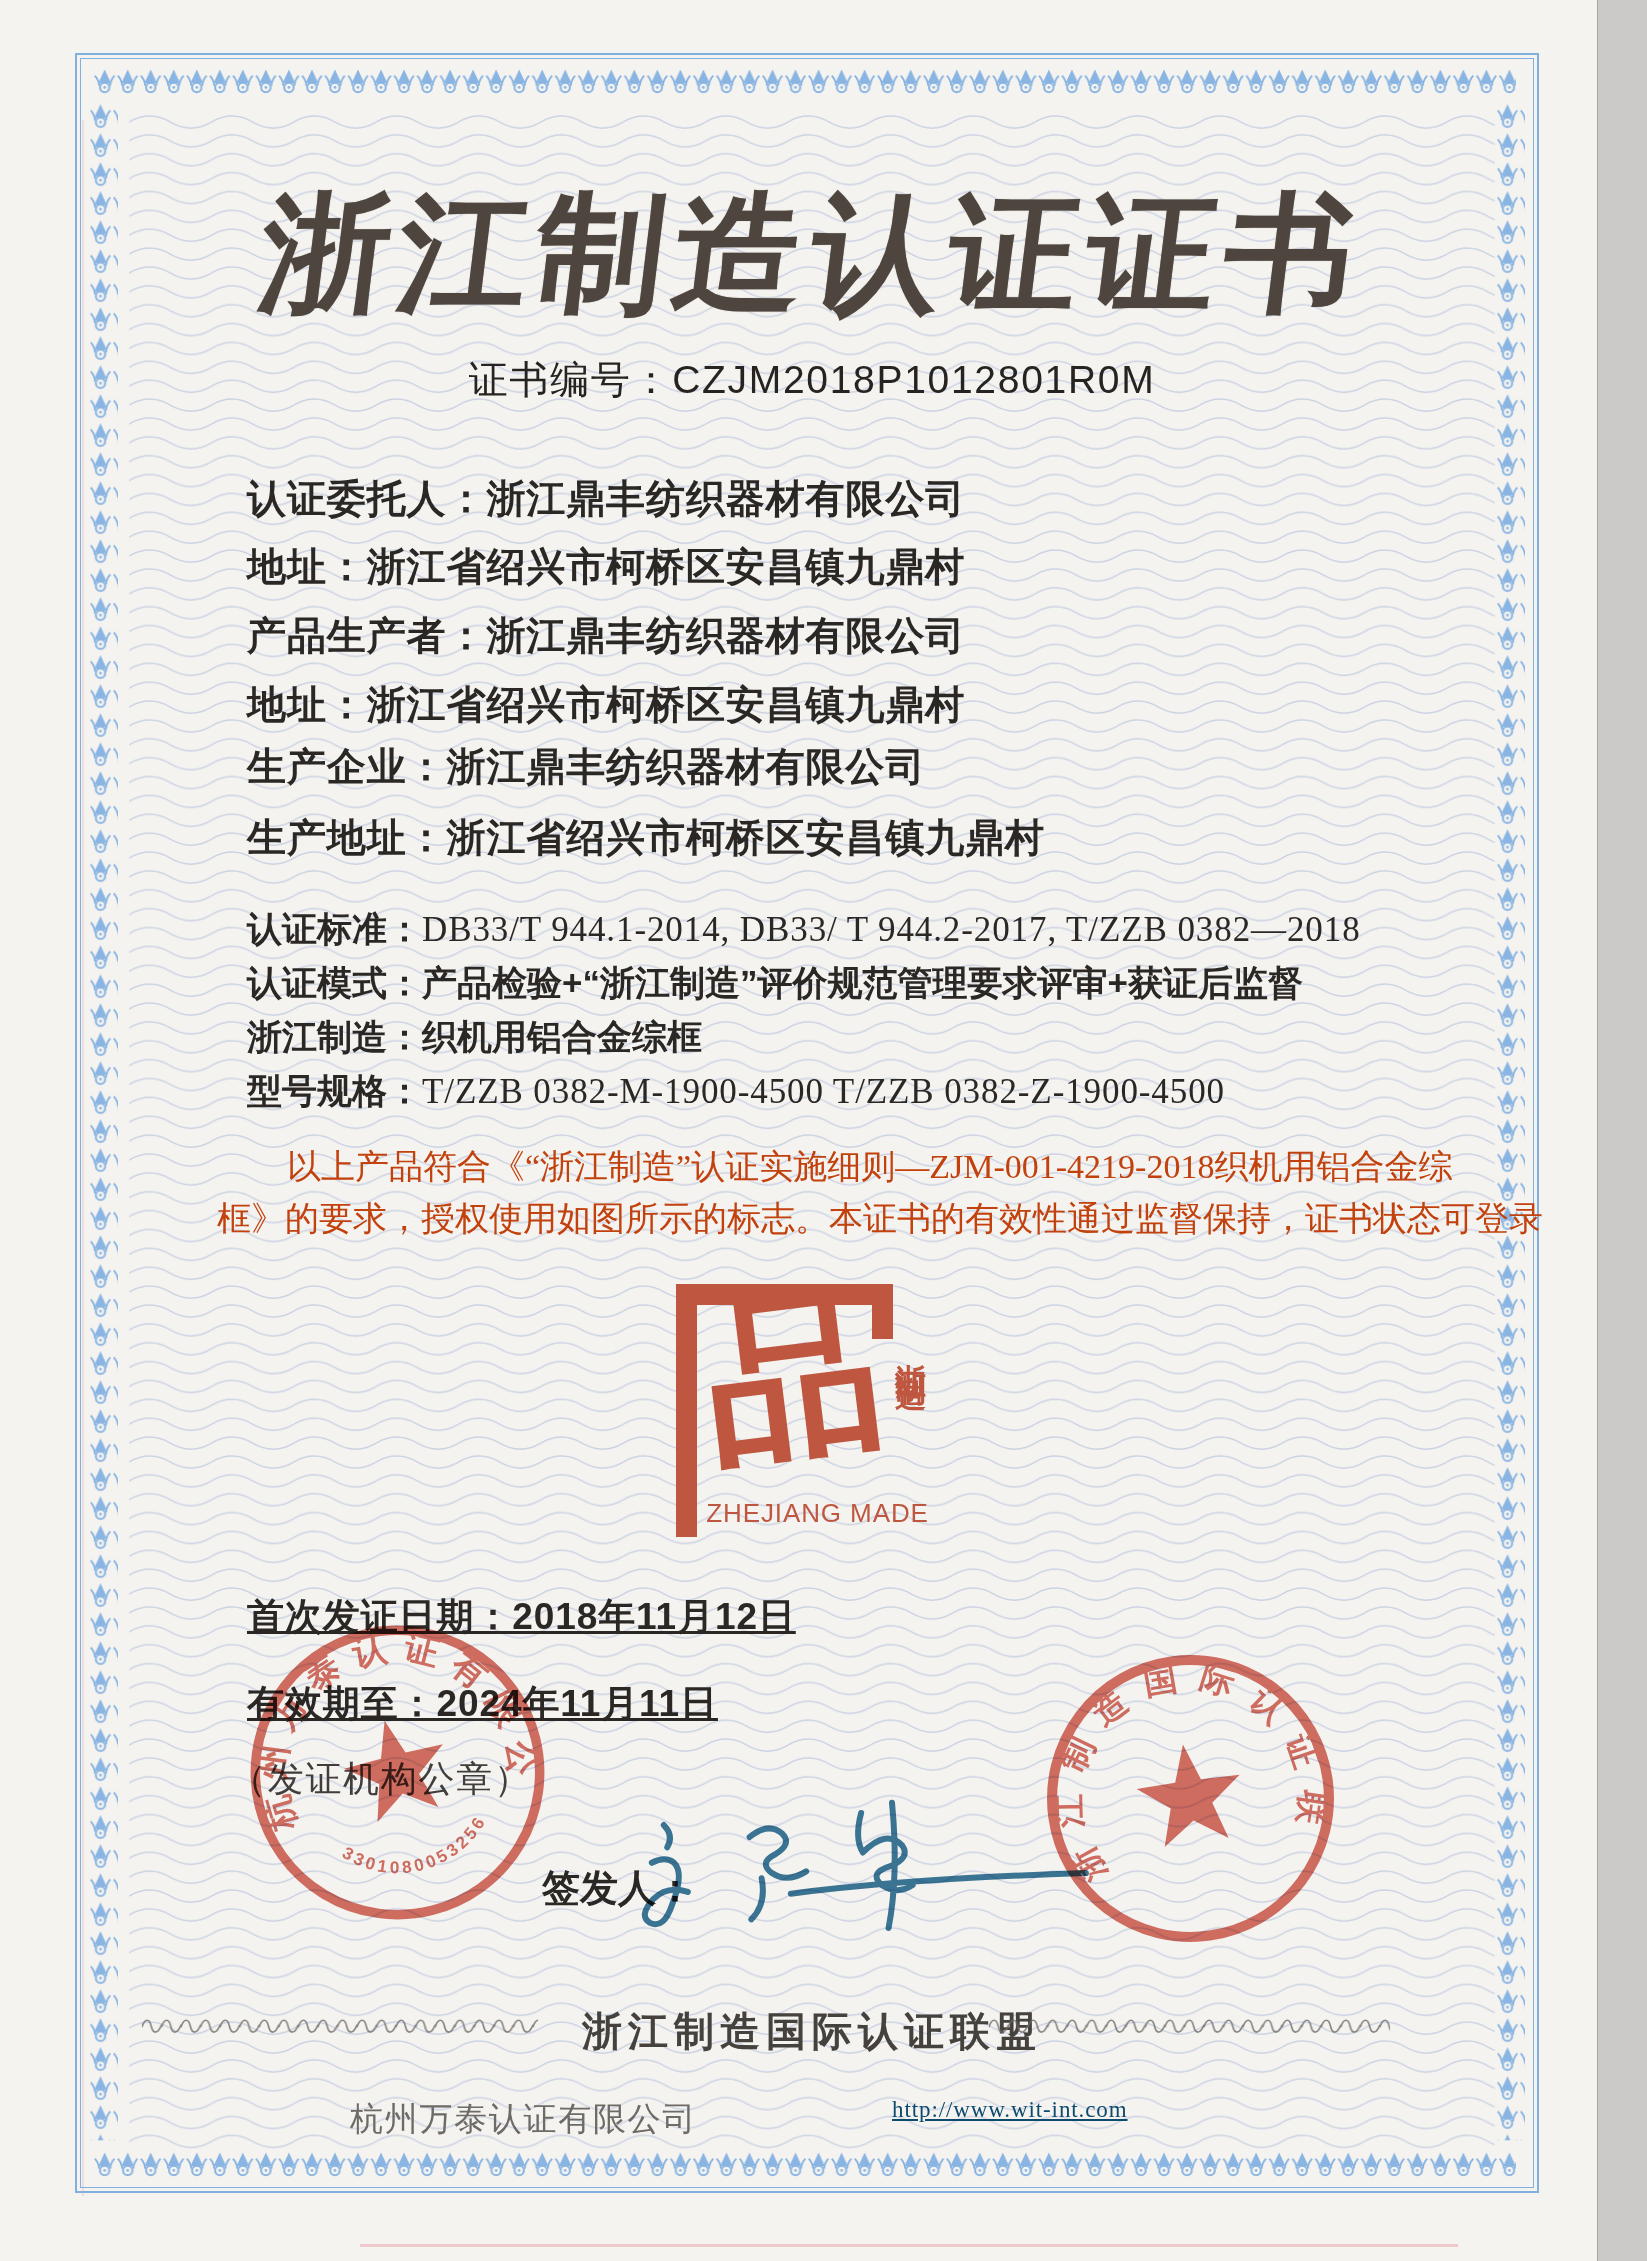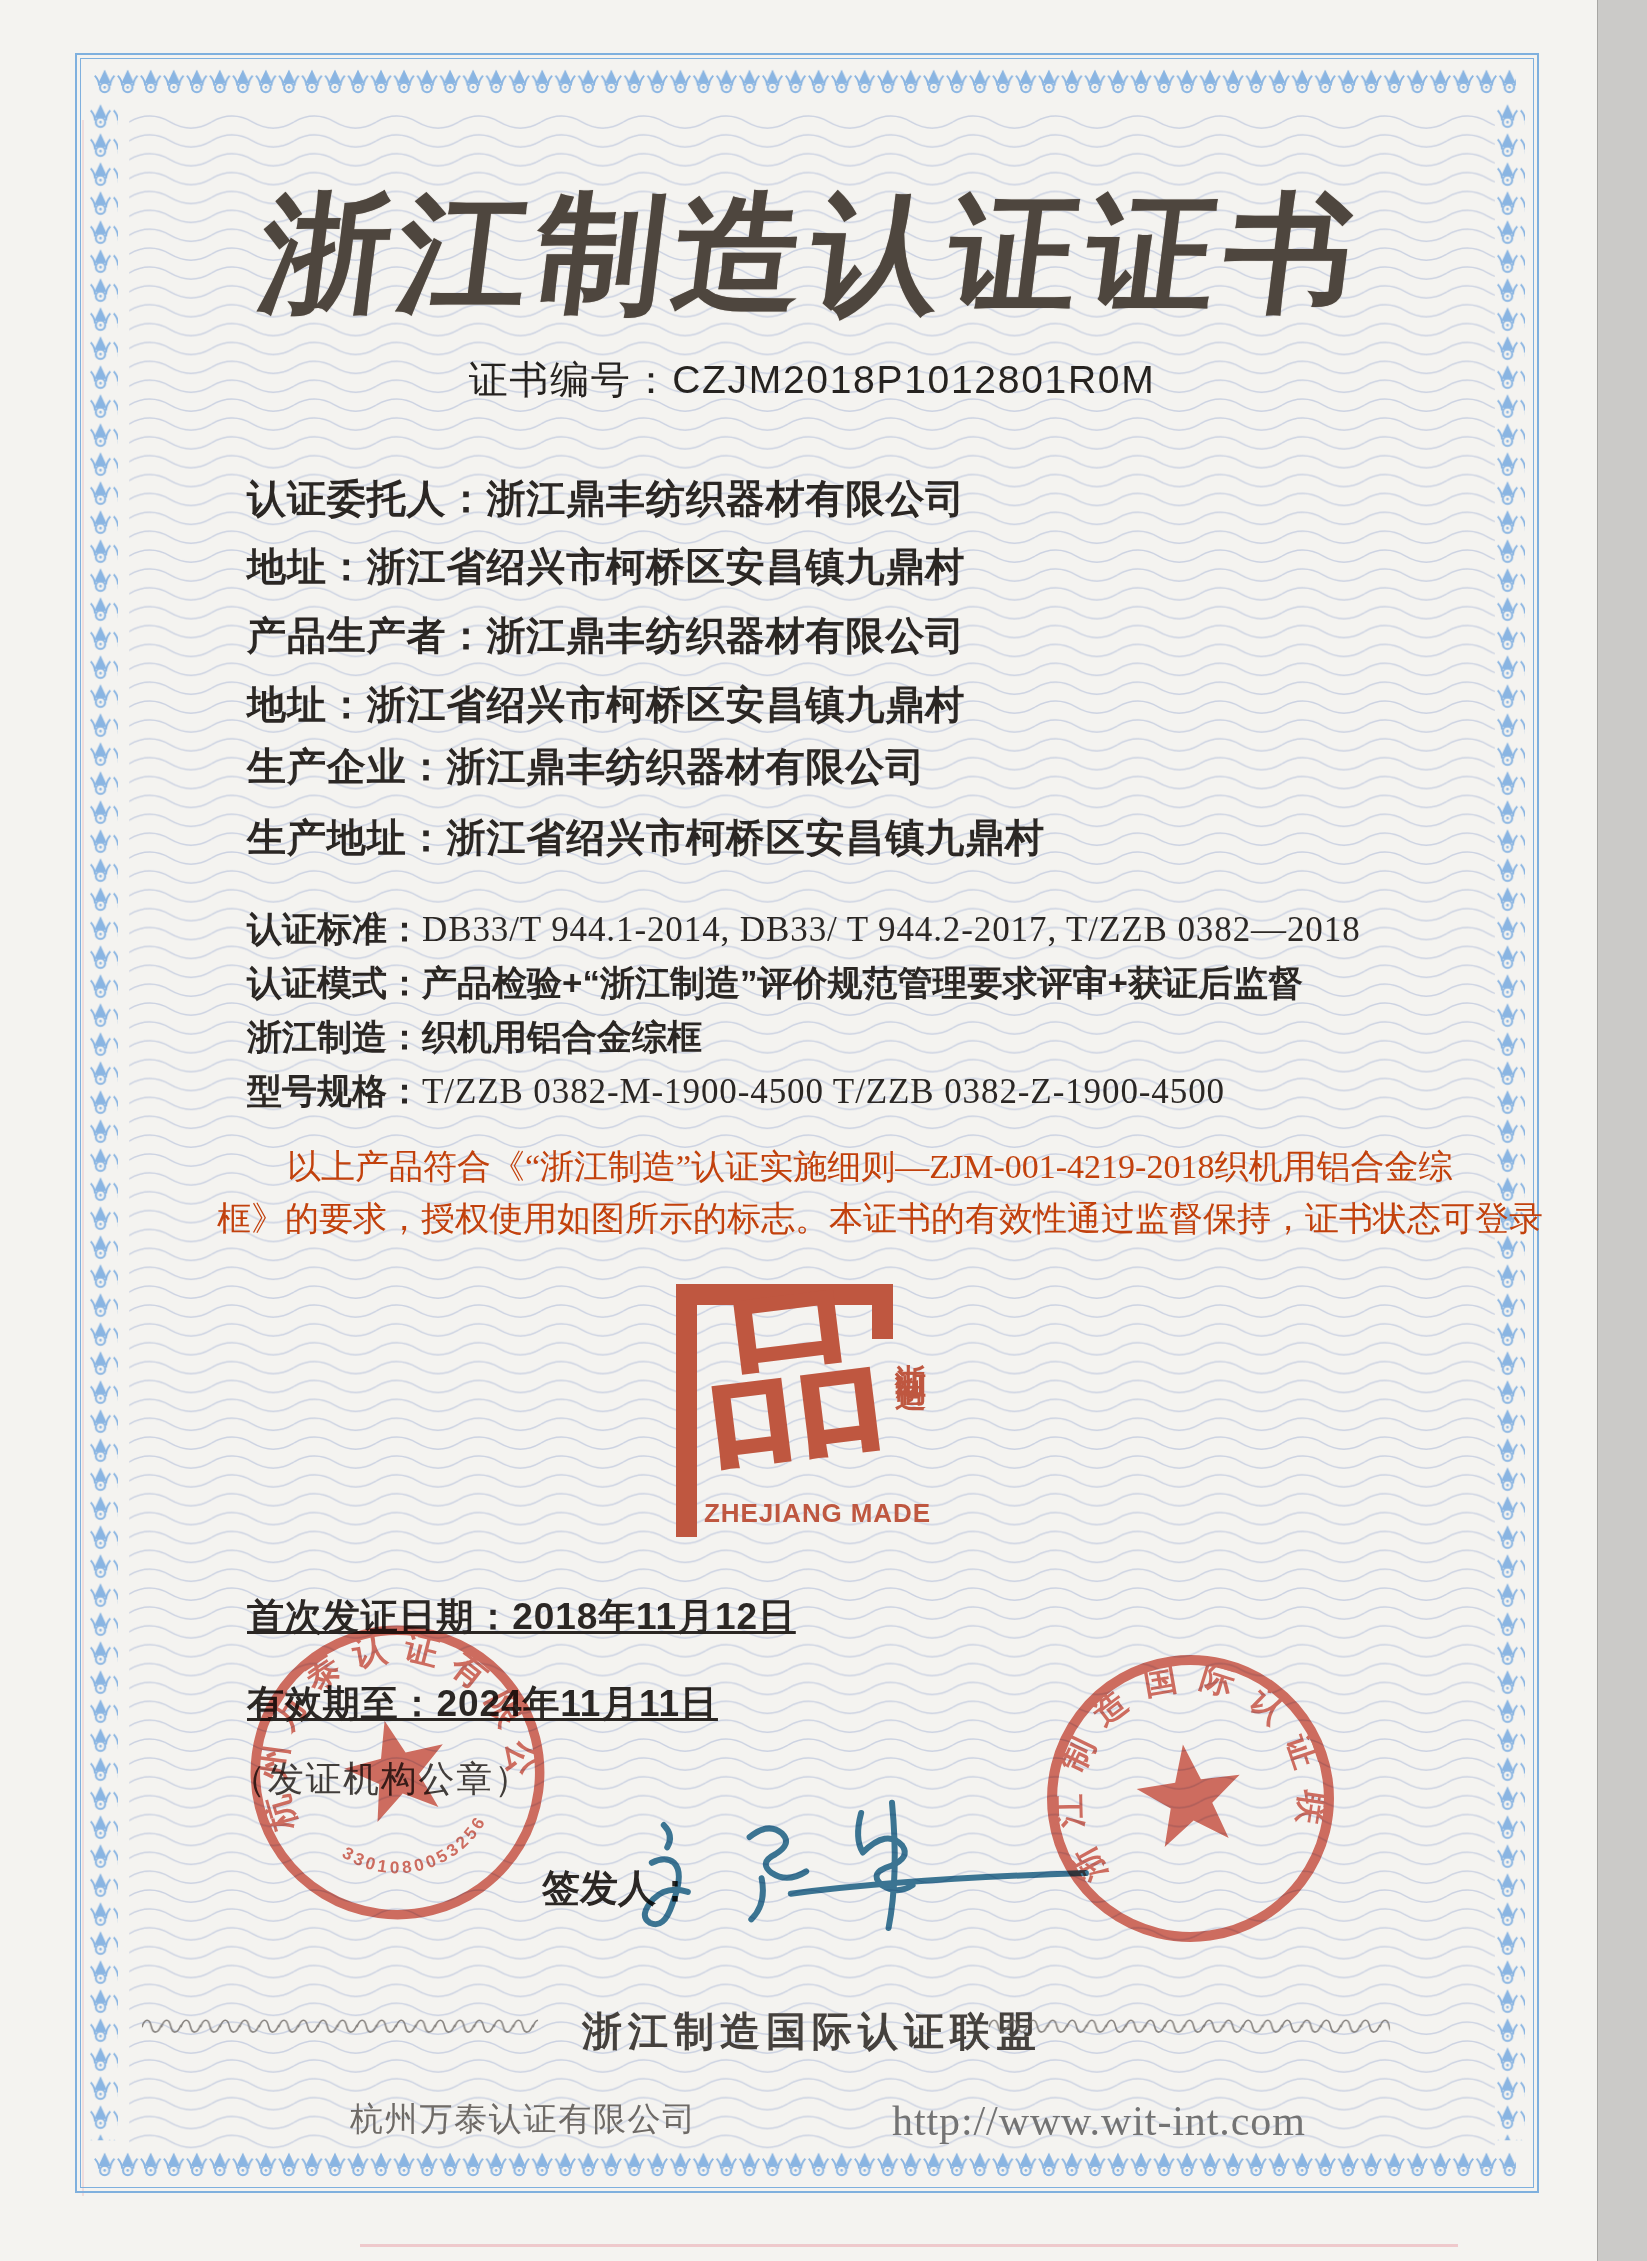--- a/index.html
+++ b/index.html
@@ -47,38 +47,38 @@
   
   .logo{position:absolute;left:676px;top:1284px;width:259px;height:253px;color:#bf5740;}
   .lg-left{position:absolute;left:0;top:0;width:21.4px;height:253px;background:#bf5740;}
   .lg-top{position:absolute;left:0;top:0;width:217px;height:21.4px;background:#bf5740;}
   .lg-stub{position:absolute;left:196px;top:0;width:21.4px;height:55px;background:#bf5740;}
   .lg-glyph{position:absolute;left:29px;top:-3.4px;font-size:176px;font-weight:bold;
     font-family:"Liberation Serif","DejaVu Serif",serif;transform:rotate(-7deg);line-height:1.1;}
   .lg-side{position:absolute;left:213px;top:55px;writing-mode:vertical-rl;
     font-size:31px;font-weight:700;letter-spacing:5.1px;}
   .lg-caption{position:absolute;left:24px;top:214px;width:235px;text-align:center;
-    font-size:26px;font-weight:700;letter-spacing:0.9px;white-space:nowrap;}
+    font-size:26px;font-weight:400;letter-spacing:0.9px;white-space:nowrap;}
 
   .dateline{font-size:37px;font-weight:600;letter-spacing:0.9px;text-decoration:underline;}
   .sealnote{position:absolute;left:230px;top:1755px;font-size:36px;color:#413d3a;letter-spacing:1.7px;}
   .signer{position:absolute;left:542px;top:1863px;font-size:38px;font-weight:600;}
 
   .seal{position:absolute;opacity:.85;mix-blend-mode:multiply;}
   .signature{position:absolute;left:631px;top:1789px;mix-blend-mode:multiply;}
 
   .alliance-heading{position:absolute;left:129px;top:2004px;width:1366px;text-align:center;
     font-size:40px;font-weight:700;letter-spacing:6px;color:#45413d;}
   .coil{position:absolute;top:2018px;opacity:.8;}
   .coil-left{left:140px;}
   .coil-right{left:987px;}
 
   .footer-org{position:absolute;left:350px;top:2097px;font-size:33px;color:#6e6a66;letter-spacing:1.7px;}
-  .footer-web{position:absolute;left:892px;top:2097px;font-size:42px;color:#737373;
-    font-family:"Liberation Serif","DejaVu Serif",serif;letter-spacing:0.9px;}
+  .footer-web{position:absolute;left:892px;top:2097px;font-size:23px;color:#0c4a6e;
+    font-family:"Liberation Serif","DejaVu Serif",serif;letter-spacing:0.9px;text-decoration:underline;}
 </style>
 </head>
 <body>
 
 <svg width="0" height="0" style="position:absolute">
   <defs>
     <pattern id="pw" width="96" height="22" patternUnits="userSpaceOnUse">
       <path d="M0 14 q24 -14 48 0 t48 0" stroke="#aab7d6" stroke-width="1.7" fill="none"></path>
     </pattern>
     <pattern id="pb" width="27" height="34" patternUnits="userSpaceOnUse">

